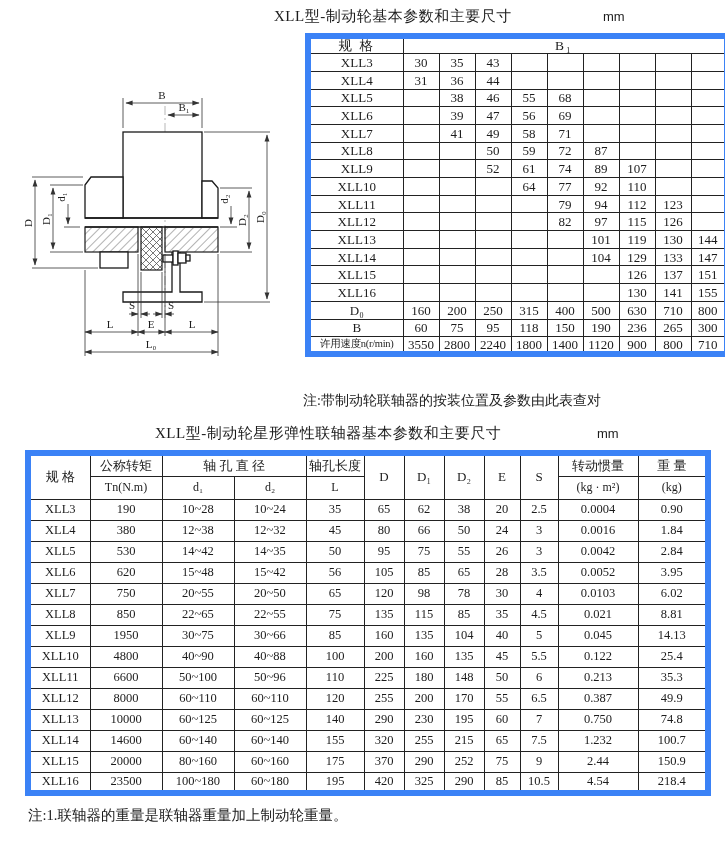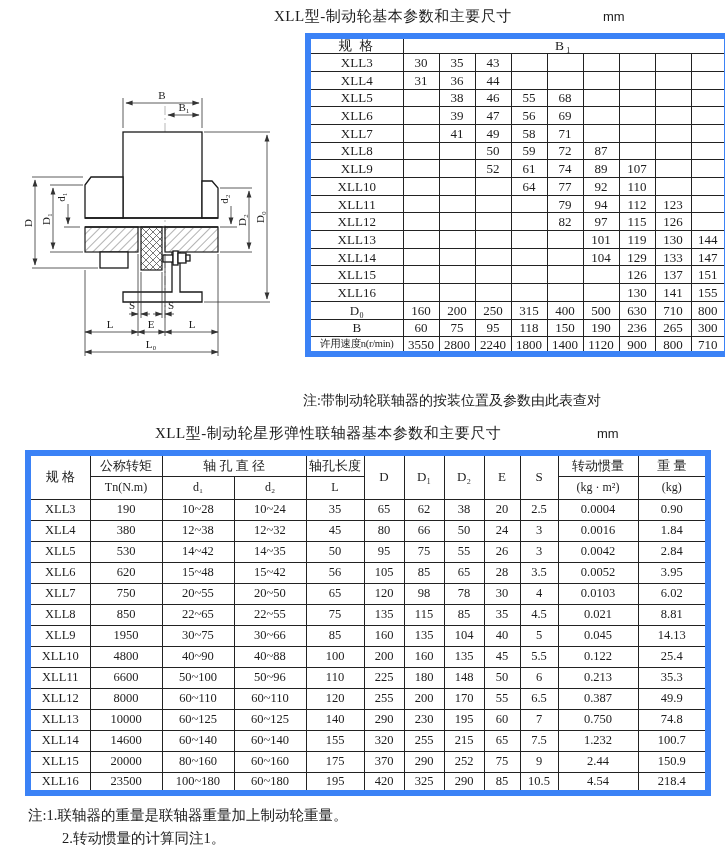--- a/index.html
+++ b/index.html
@@ -601,14 +601,13 @@
         <td>85</td>
         <td>10.5</td>
         <td>4.54</td>
         <td>218.4</td>
       </tr>
     </tbody>
 </table>
 
 <div class="abs" style="left:28px; top:796px;margin-top:8px;">
   <div class="footnote">注:1.联轴器的重量是联轴器重量加上制动轮重量。</div>
-  <div class="footnote fn-indent">2.转动惯量的计算同注1。</div>
 </div>
 
 </body></html>

